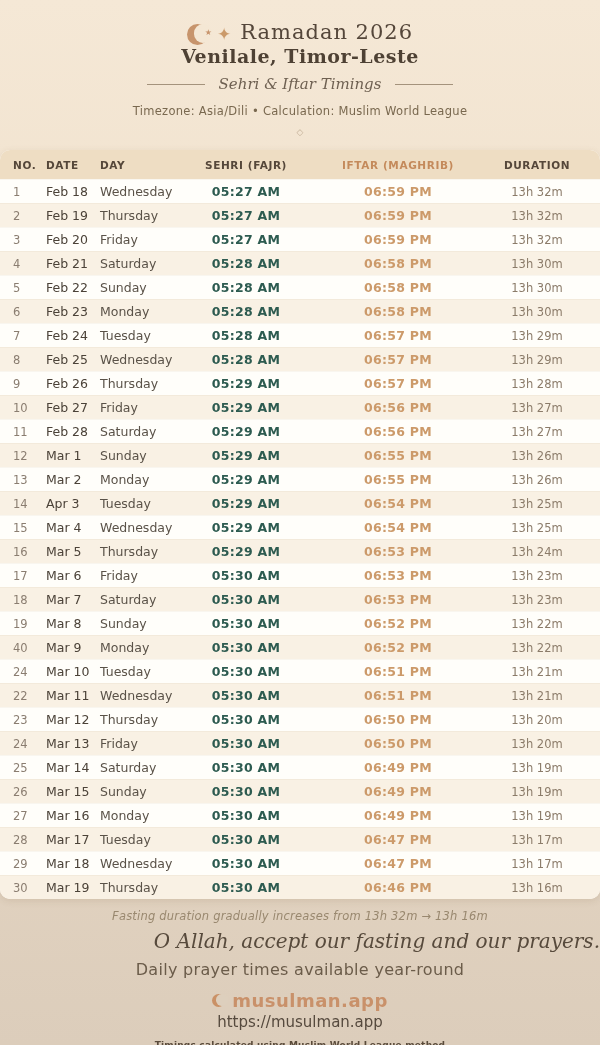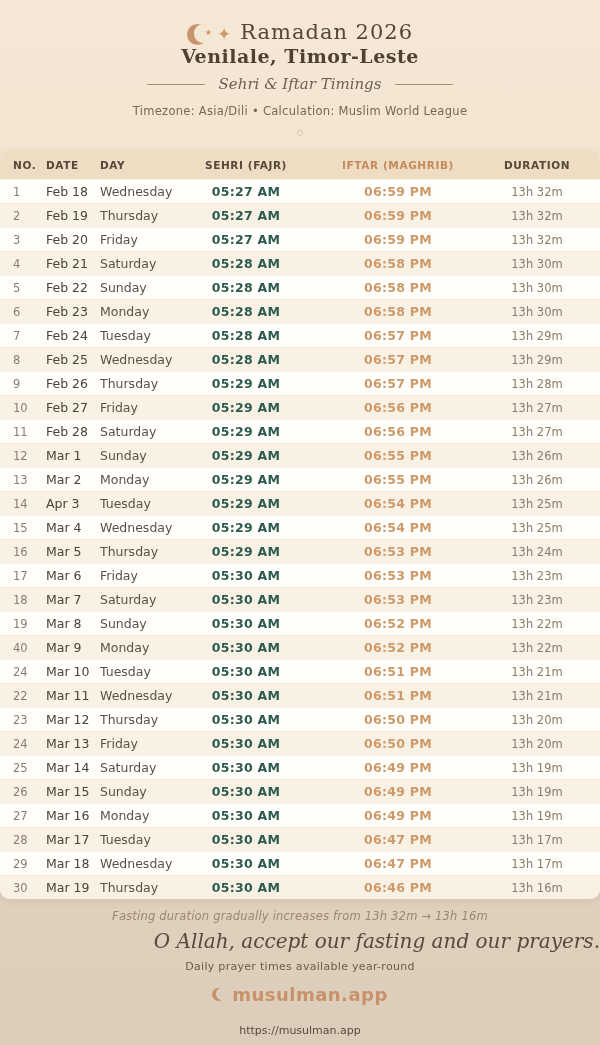--- a/index.html
+++ b/index.html
@@ -48,25 +48,25 @@
   .thead .c-no, .thead .c-date, .thead .c-day, .thead .c-dur { color:#55473a; font-size:10.5px; }
   .thead .c-iftar { color:#c48a5b; }
   .row .c-sehri { color:#2d5b50; font-weight:bold; letter-spacing:.3px; }
   .row .c-iftar { color:#cc9a6a; font-weight:bold; letter-spacing:.3px; }
 
   
   .footer { text-align:center; }
   .fast-note { margin-top:10px; font-size:11.5px; font-style:italic; color:#99886f; letter-spacing:.2px; }
   .quote { margin-top:6px; font-family:"DejaVu Serif", serif; font-style:italic;
            font-size:20px; color:#574a3c;text-align:right; }
-  .availability { margin-top:7px; font-size:11px; color:#6b5c4a; letter-spacing:.3px; }
+  .availability { margin-top:7px; font-size:16px; color:#6b5c4a; letter-spacing:.3px; }
   .brand-row { margin-top:11px; display:flex; align-items:center; justify-content:center; gap:7px; }
   .crescent-brand { --c:#ca9166; --bg:#ddcfbd; width:13px; height:13px; }
   .brand-name { font-size:18px; font-weight:bold; color:#c9916a; letter-spacing:.5px; }
-  .brand-url { margin-top:19px; font-size:11px; color:#564a3e; }
+  .brand-url { margin-top:2px; font-size:15px; color:#564a3e; }
   .method-note { margin-top:9px; font-size:9px; font-weight:bold; color:#5a4b3b; letter-spacing:.2px; }
 </style>
 </head>
 <body>
 
 <div class="page">
 
   <div class="header">
     <div class="title-row">
       <span class="crescent crescent-title">

